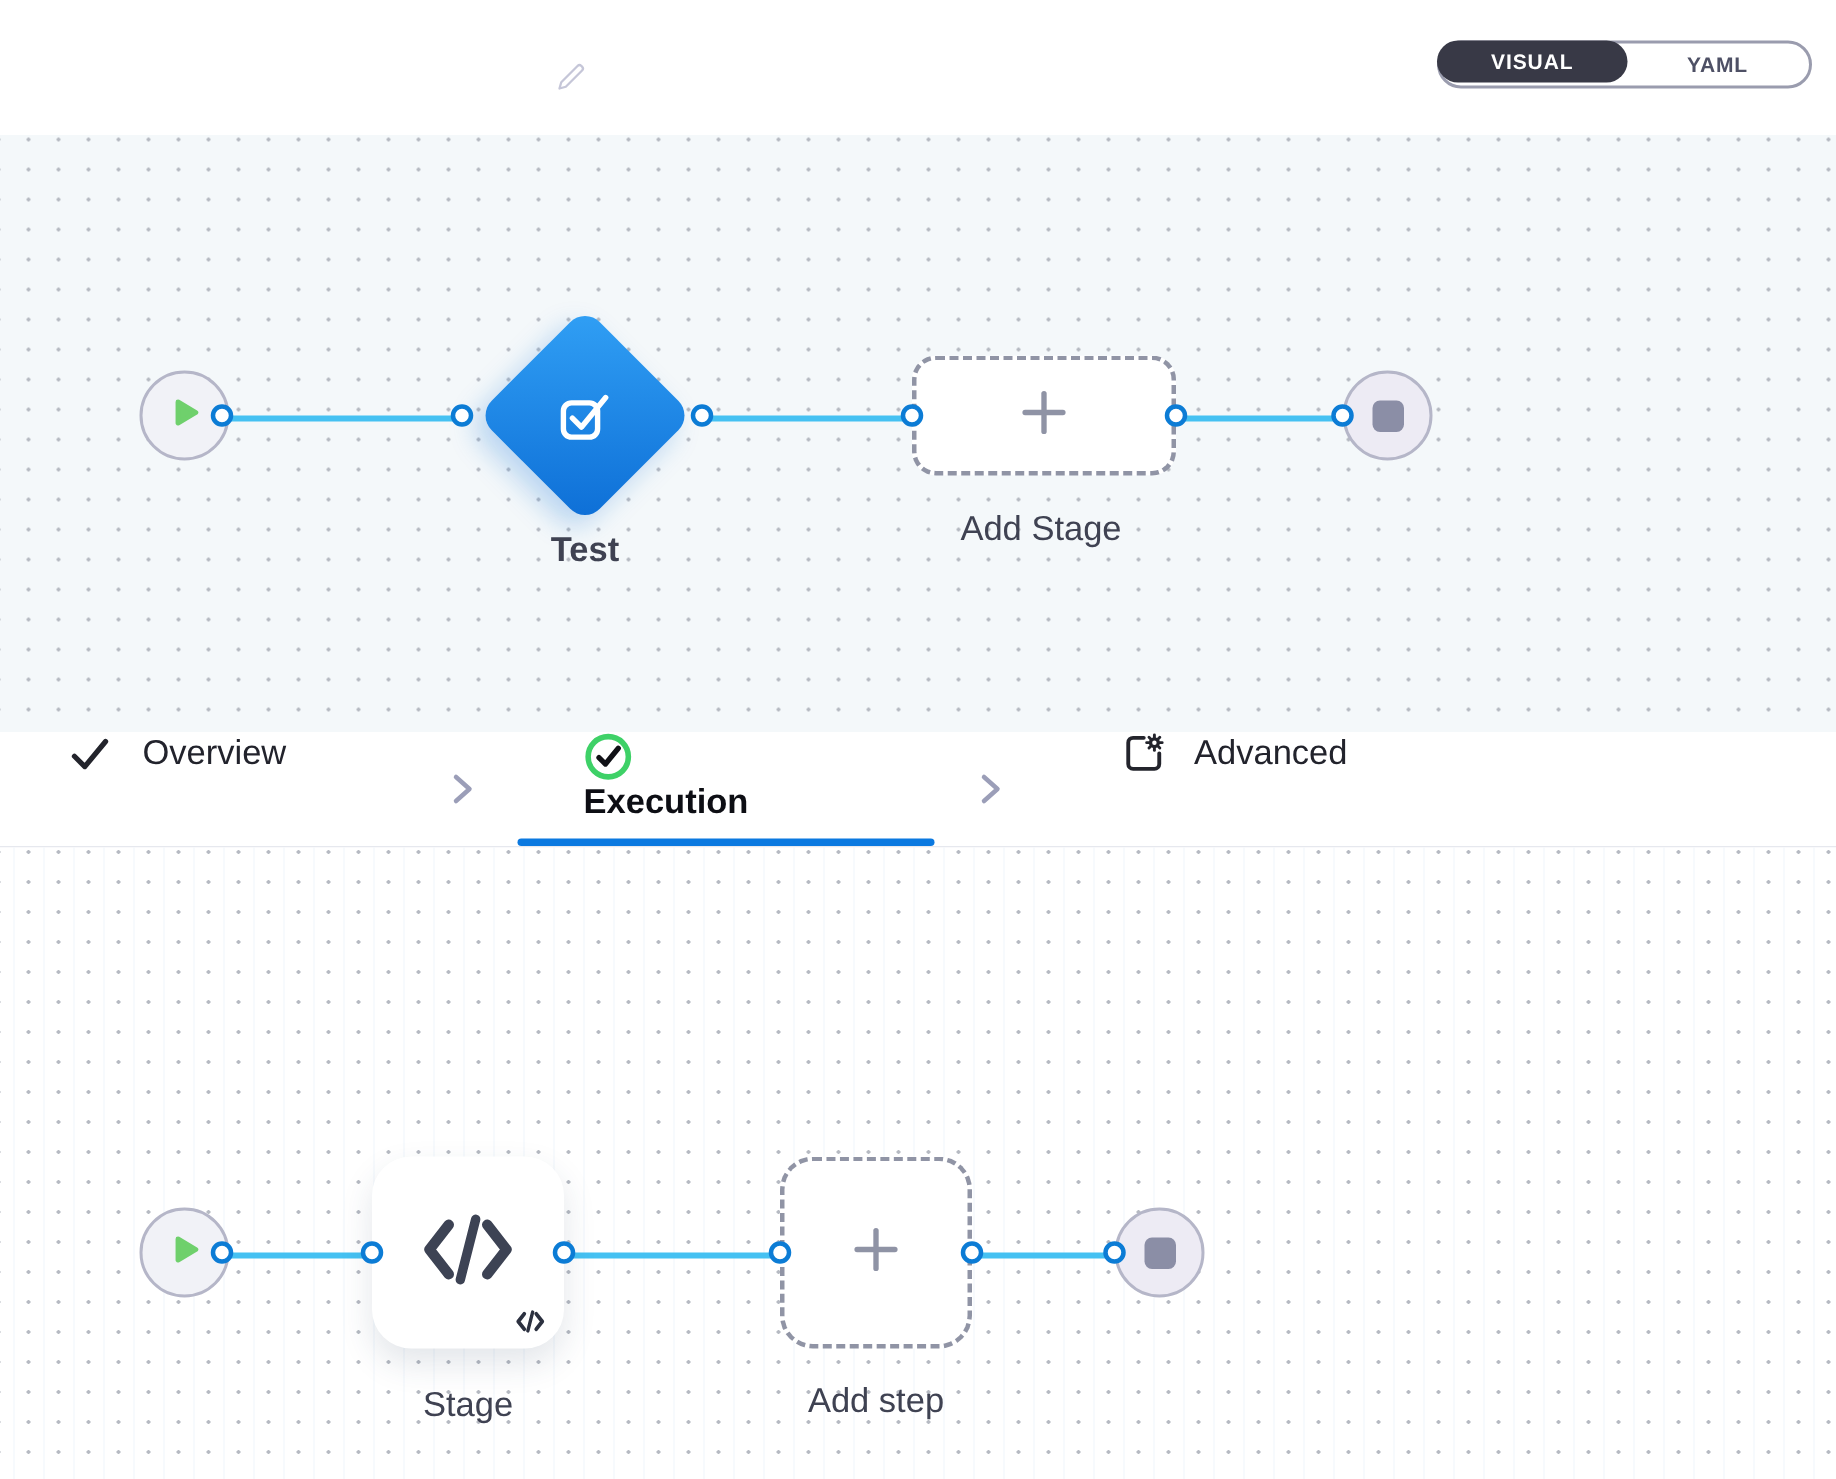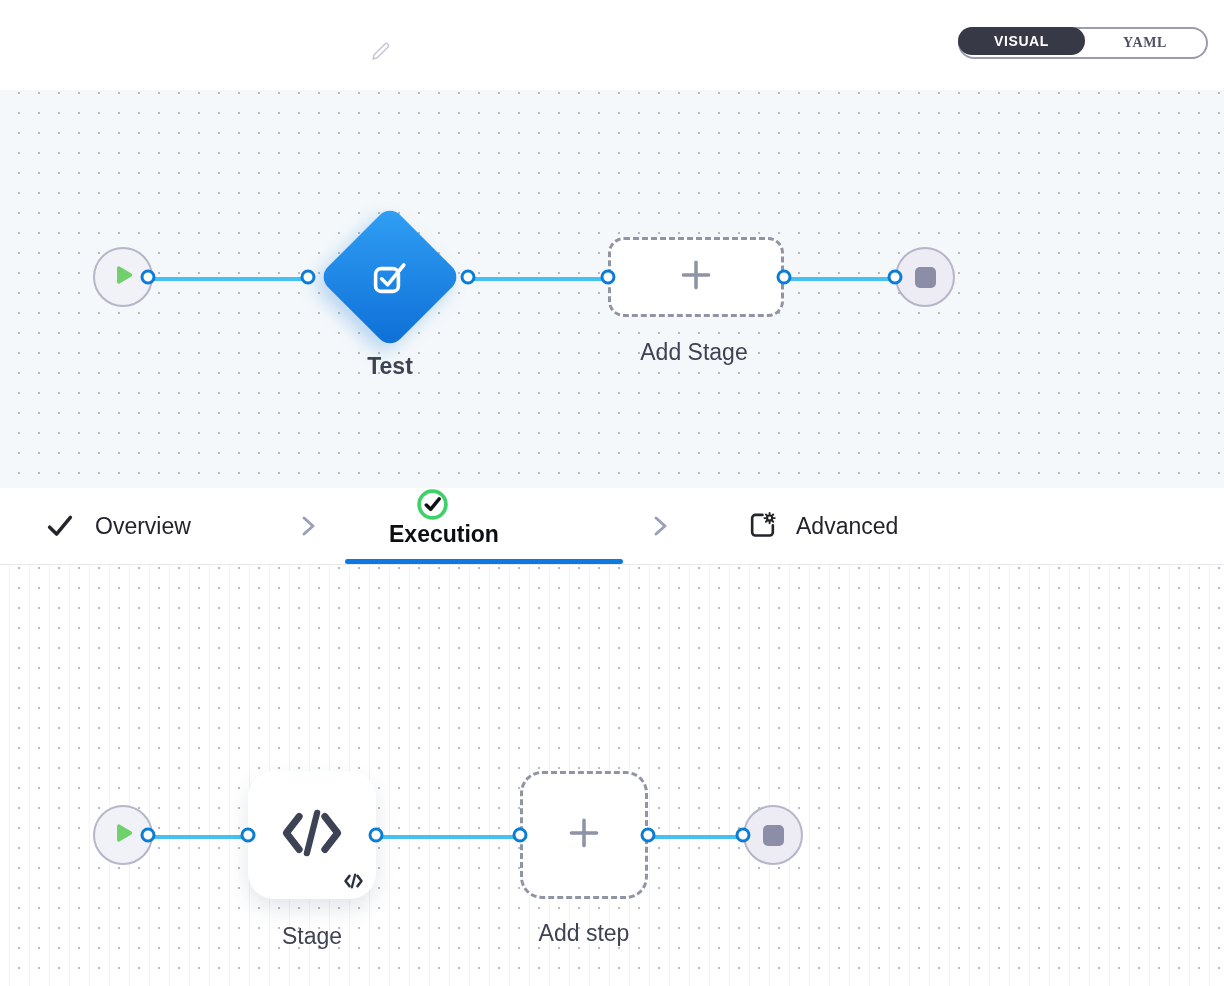--- a/index.html
+++ b/index.html
@@ -7,21 +7,21 @@
   body { font-family:"Liberation Sans", sans-serif; background:#fff; position:relative; }
 
   
   .header { position:absolute; left:0; top:0; width:1224px; height:90px; background:#fff; }
   .page-title { position:absolute; left:40px; top:30px; font-size:31px; font-weight:700; color:#2e3040; letter-spacing:-0.3px; }
   .edit-btn { position:absolute; left:368px; top:38px; width:26px; height:26px; cursor:pointer; background:none; border:none; }
   .view-toggle { position:absolute; left:958px; top:27px; width:250px; height:32px; border:2px solid #9a9cae; border-radius:17px; background:#fff; }
   .toggle-seg { position:absolute; top:0; height:100%; display:flex; align-items:center; justify-content:center;
                 font-size:14px; font-weight:700; letter-spacing:0.6px; cursor:pointer; border:none; background:transparent; }
   .toggle-visual { left:-2px; top:-2px; width:127px; height:28px; background:#383946; color:#fff; border-radius:16px; }
-  .toggle-yaml { right:0; width:122px; color:#4e5065;font-family:Liberation Serif, serif; }
+  .toggle-yaml { right:0; width:122px; color:#4e5065; }
 
   
   .canvas-stage { position:absolute; left:0; top:90px; width:1224px; height:398px;
     background-color:#f4f8fa;
     background-image: radial-gradient(circle, #b6bac2 1.1px, transparent 1.3px);
     background-size:20px 20px; background-position:9px 13px; }
   .canvas-exec { position:absolute; left:0; top:565px; width:1224px; height:421px;
     background-color:#ffffff;
     background-image:
       linear-gradient(to right, #eef4fb 1px, transparent 1px),
@@ -46,21 +46,21 @@
   .dashed-node { position:absolute; background:#fff; border:3px dashed #9094a5;
                  display:flex; align-items:center; justify-content:center; cursor:pointer; }
   .node-label { position:absolute; font-size:23px; color:#3f4252; text-align:center; }
 
   .step-node { position:absolute; left:248px; top:206px; width:128px; height:128px; background:#fff; border-radius:26px;
                box-shadow:0 10px 22px rgba(40,60,90,0.13); display:flex; align-items:center; justify-content:center; cursor:pointer; }
   .step-badge { position:absolute; right:12px; bottom:10px; display:flex; }
 
   
   .tabbar { position:absolute; left:0; top:488px; width:1224px; height:77px; background:#fff; border-bottom:1px solid #e6e8ee; }
-  .tab { position:absolute; top:0; height:76px; display:flex; align-items:center; cursor:pointer; background:none; border:none; }
+  .tab { position:absolute; top:0; height:76px; display:flex; cursor:pointer; background:none; border:none; }
   .tab-label { font-size:23px; color:#22232c; }
   .tab-label.bold { font-weight:700; color:#0d0e14; }
   .chevron { position:absolute; top:24px; display:flex; }
   .tab-underline { position:absolute; left:345px; top:71px; width:278px; height:5px; background:#0b79e0; border-radius:3px; }
 </style>
 </head>
 <body>
 
 <div class="header">
   <button class="edit-btn">

